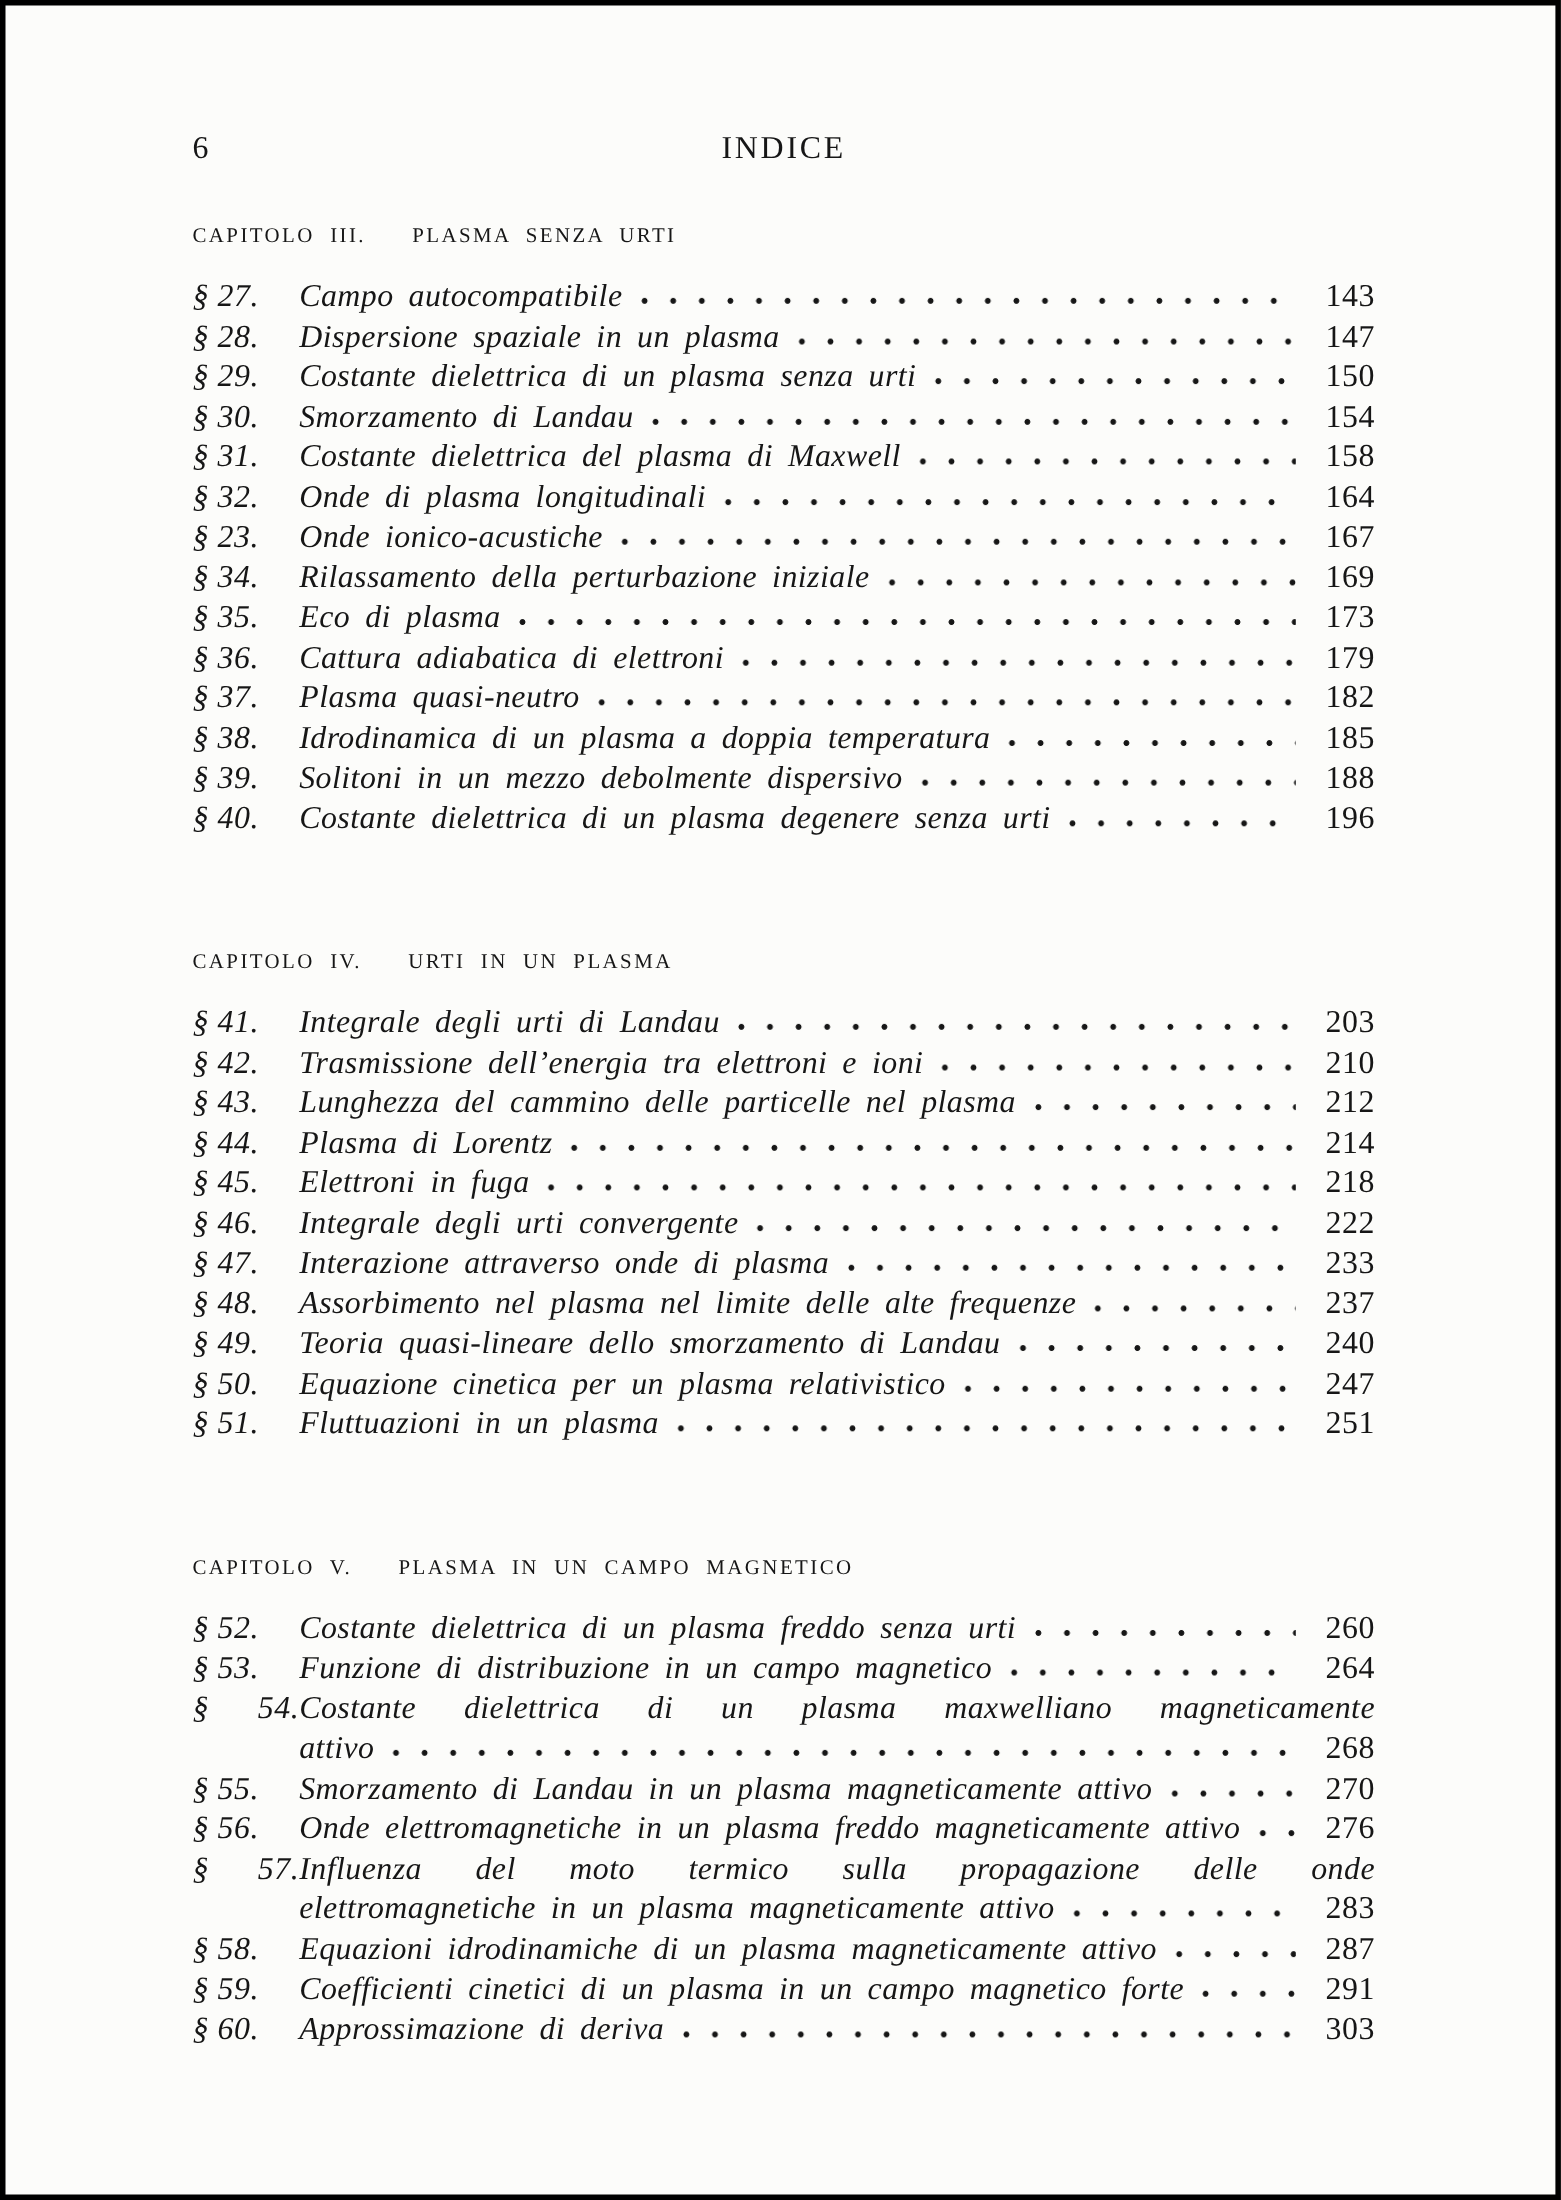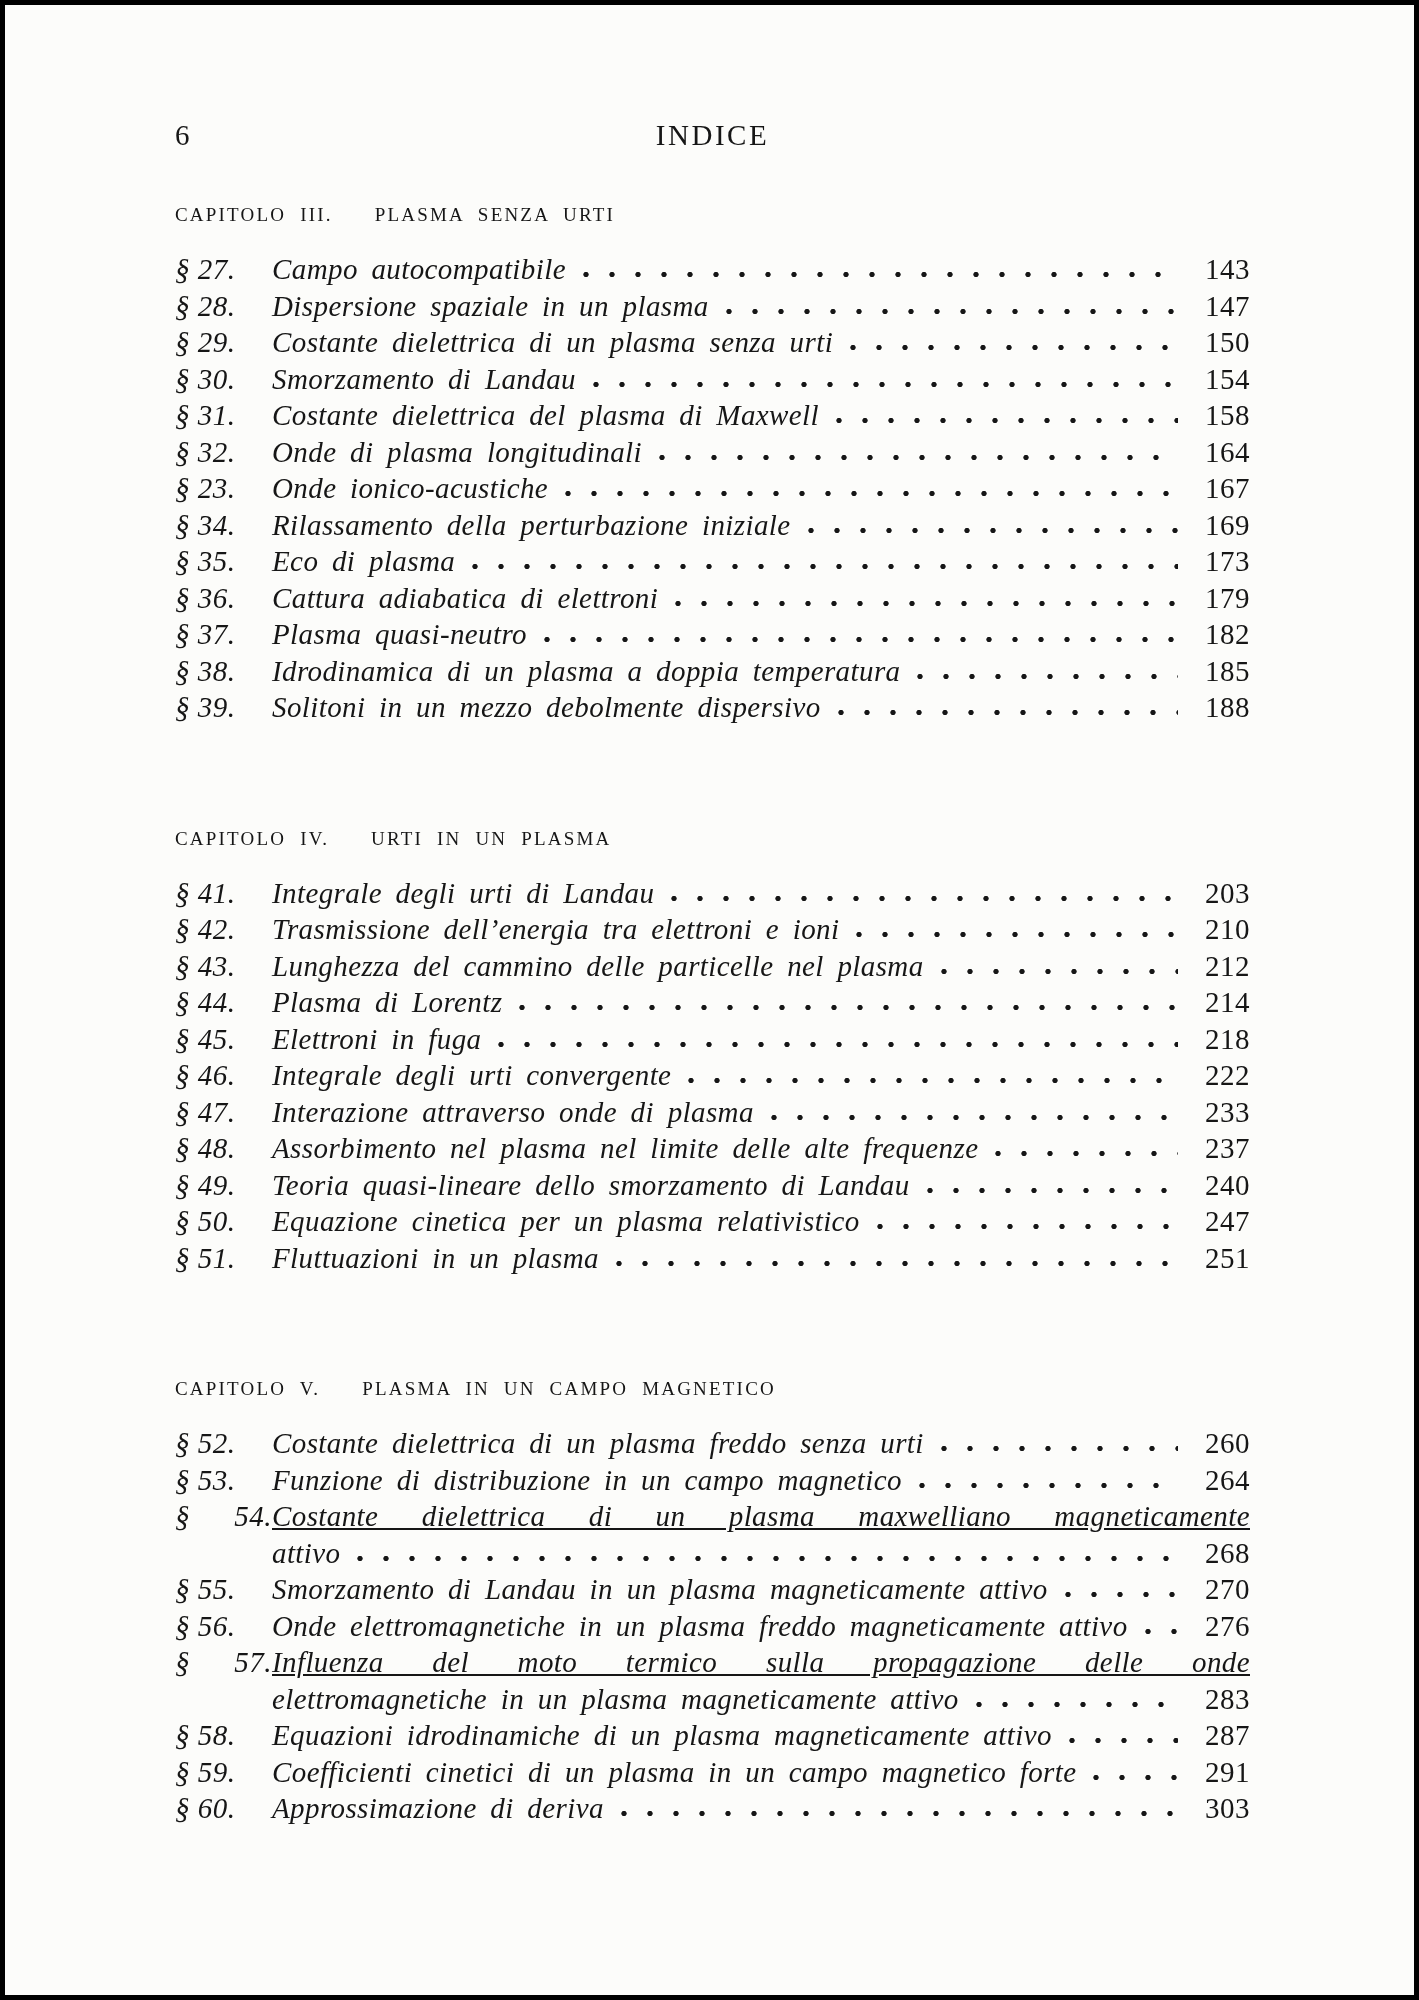--- a/index.html
+++ b/index.html
@@ -95,21 +95,21 @@
     height: 36.5px;
     font-size: 29px;
     line-height: 36.5px;
     text-align: justify;
     text-align-last: justify;
   }
   .l1 .sec {
     display: inline-block;
     width: 97px;
   }
-  .l1 .title { word-spacing: normal; text-decoration: underline; }
+  .l1 .title { word-spacing: normal; }
   .l2 { padding-left: 97px; justify-content: flex-end; }
 </style>
 </head>
 <body>
 
 <div class="page">
   <div class="running-head">
     <span class="folio">6</span>
     <span class="head-title">INDICE</span>
   </div>
@@ -203,20 +203,26 @@
             <span class="pg">185</span>
   </div>
 
   <div class="entry">
     <span class="sec">§ 39.</span>
             <span class="title">Solitoni in un mezzo debolmente dispersivo</span>
             <span class="leader"></span>
             <span class="pg">188</span>
   </div>
 
+  <div class="entry">
+    <span class="sec">§ 40.</span>
+            <span class="title">Costante dielettrica di un plasma degenere senza urti</span>
+            <span class="leader"></span>
+            <span class="pg">196</span>
+  </div>
 </div>
   </section>
 
   <section class="chapter">
     <div class="chapter-heading">
       <span class="chapter-num">CAPITOLO IV.</span><span class="chapter-title">URTI IN UN PLASMA</span>
     </div>
     <div class="entries">
   <div class="entry">
     <span class="sec">§ 41.</span>

